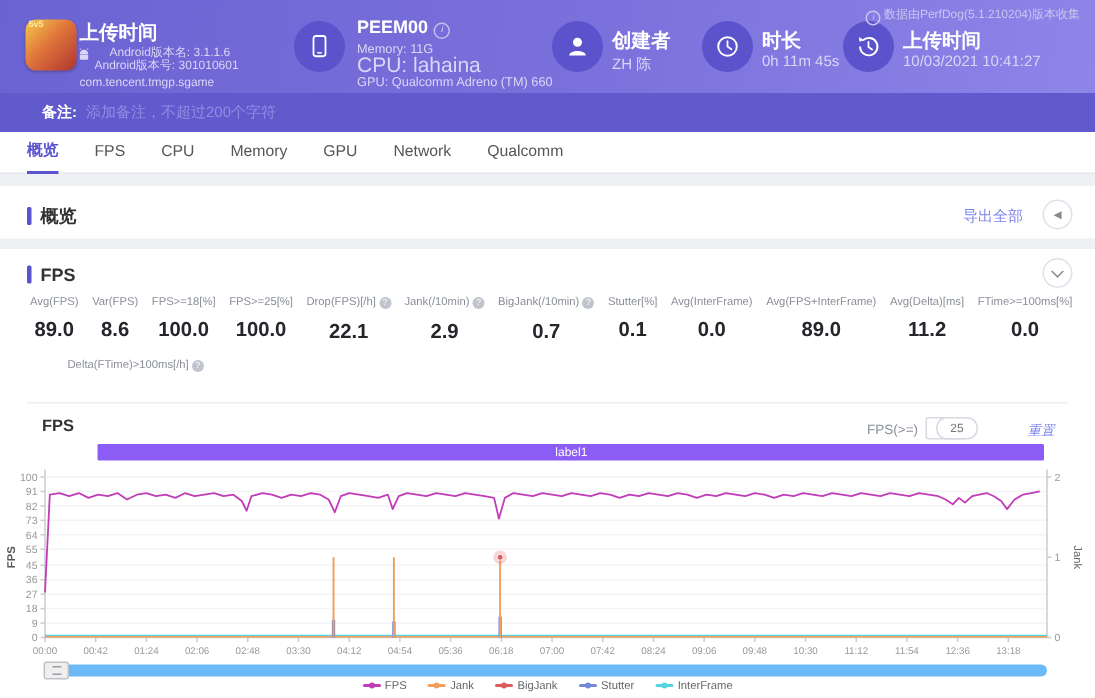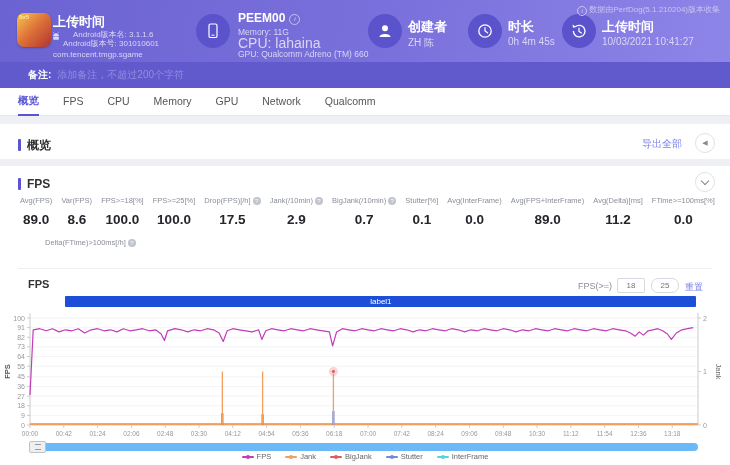--- a/index.html
+++ b/index.html
@@ -107,21 +107,21 @@
     <div class="abs grp-label" style="left:408px;top:18px;">创建者</div>
     <div class="abs grp-val" style="left:408px;top:36px;">ZH 陈</div>
 
     <div class="abs circle-ic" style="left:468px;top:14px;">
       <svg width="18" height="18" viewBox="0 0 18 18">
         <circle cx="9" cy="9" r="6.2" fill="none" stroke="#fff" stroke-width="1.3"></circle>
         <path d="M9 5.5 V9 l2.6 1.8" fill="none" stroke="#fff" stroke-width="1.2" stroke-linecap="round"></path>
       </svg>
     </div>
     <div class="abs grp-label" style="left:508px;top:18px;">时长</div>
-    <div class="abs grp-val" style="left:508px;top:36px;">0h 4m 45s</div>
+    <div class="abs grp-val" style="left:508px;top:36px;">0h 11m 45s</div>
 
     <div class="abs circle-ic" style="left:562px;top:14px;">
       <svg width="18" height="18" viewBox="0 0 18 18">
         <path d="M3.4 9 a5.8 5.8 0 1 0 1.8 -4.1" fill="none" stroke="#fff" stroke-width="1.3"></path>
         <path d="M2.6 2.6 l0.4 3.2 3.1 -0.9 z" fill="#fff"></path>
         <path d="M9 6 V9.4 l2.4 1.6" fill="none" stroke="#fff" stroke-width="1.2" stroke-linecap="round"></path>
       </svg>
     </div>
     <div class="abs grp-label" style="left:602px;top:18px;">上传时间</div>
     <div class="abs grp-val" style="left:602px;top:36px;">10/03/2021 10:41:27</div>
@@ -173,21 +173,21 @@
       <div class="stat-col">
         <div class="stat-label">FPS&gt;=18[%]</div>
         <div class="stat-value">100.0</div>
       </div>
       <div class="stat-col">
         <div class="stat-label">FPS&gt;=25[%]</div>
         <div class="stat-value">100.0</div>
       </div>
       <div class="stat-col">
         <div class="stat-label">Drop(FPS)[/h]<span class="help-i">?</span></div>
-        <div class="stat-value">17.5</div>
+        <div class="stat-value">22.1</div>
       </div>
       <div class="stat-col">
         <div class="stat-label">Jank(/10min)<span class="help-i">?</span></div>
         <div class="stat-value">2.9</div>
       </div>
       <div class="stat-col">
         <div class="stat-label">BigJank(/10min)<span class="help-i">?</span></div>
         <div class="stat-value">0.7</div>
       </div>
       <div class="stat-col">
@@ -216,24 +216,24 @@
       <div class="stat-col">
         <div class="stat-label">Delta(FTime)&gt;100ms[/h]<span class="help-i">?</span></div>
       </div>
     </div>
 
   <div class="abs divider" style="left:18px;top:268px;width:694px;"></div>
 
   <div class="abs chart-title" style="left:28px;top:278px;">FPS</div>
   <div class="abs thr-label" style="left:578px;top:281px;">FPS(&gt;=)</div>
   <input class="abs thr-input" style="left: 617px; top: 278px;" value="18">
-  <input class="abs thr-input" style="left: 651px; top: 278px; border-radius: 7px;" value="25">
-  <div class="abs link reset" style="left:685px;top:281px;">重置</div>
-
-  <div id="label-band" style="left: 65.412px; width: 630.978px; background: #1d4ed8;">label1</div>
+  <input class="abs thr-input" style="left: 624px; top: 278px; border-radius: 7px;" value="25">
+  <div class="abs link reset" style="left:685px;top:281px;font-style:italic;">重置</div>
+
+  <div id="label-band" style="left: 65.412px; width: 630.978px; background: #8b5cf6;">label1</div>
 
   <svg id="fps-chart">
       <line x1="27" y1="117" x2="30" y2="117" stroke="#ccc" stroke-width="1"></line>
       <text x="25" y="119.5" text-anchor="end" font-size="7" fill="#999" font-family="Liberation Sans,sans-serif">0</text>
       <line x1="30" y1="107.37" x2="698" y2="107.37" stroke="#f3f3f8" stroke-width="1"></line>
       <line x1="27" y1="107.37" x2="30" y2="107.37" stroke="#ccc" stroke-width="1"></line>
       <text x="25" y="109.87" text-anchor="end" font-size="7" fill="#999" font-family="Liberation Sans,sans-serif">9</text>
       <line x1="30" y1="97.74000000000001" x2="698" y2="97.74000000000001" stroke="#f3f3f8" stroke-width="1"></line>
       <line x1="27" y1="97.74000000000001" x2="30" y2="97.74000000000001" stroke="#ccc" stroke-width="1"></line>
       <text x="25" y="100.24000000000001" text-anchor="end" font-size="7" fill="#999" font-family="Liberation Sans,sans-serif">18</text>

